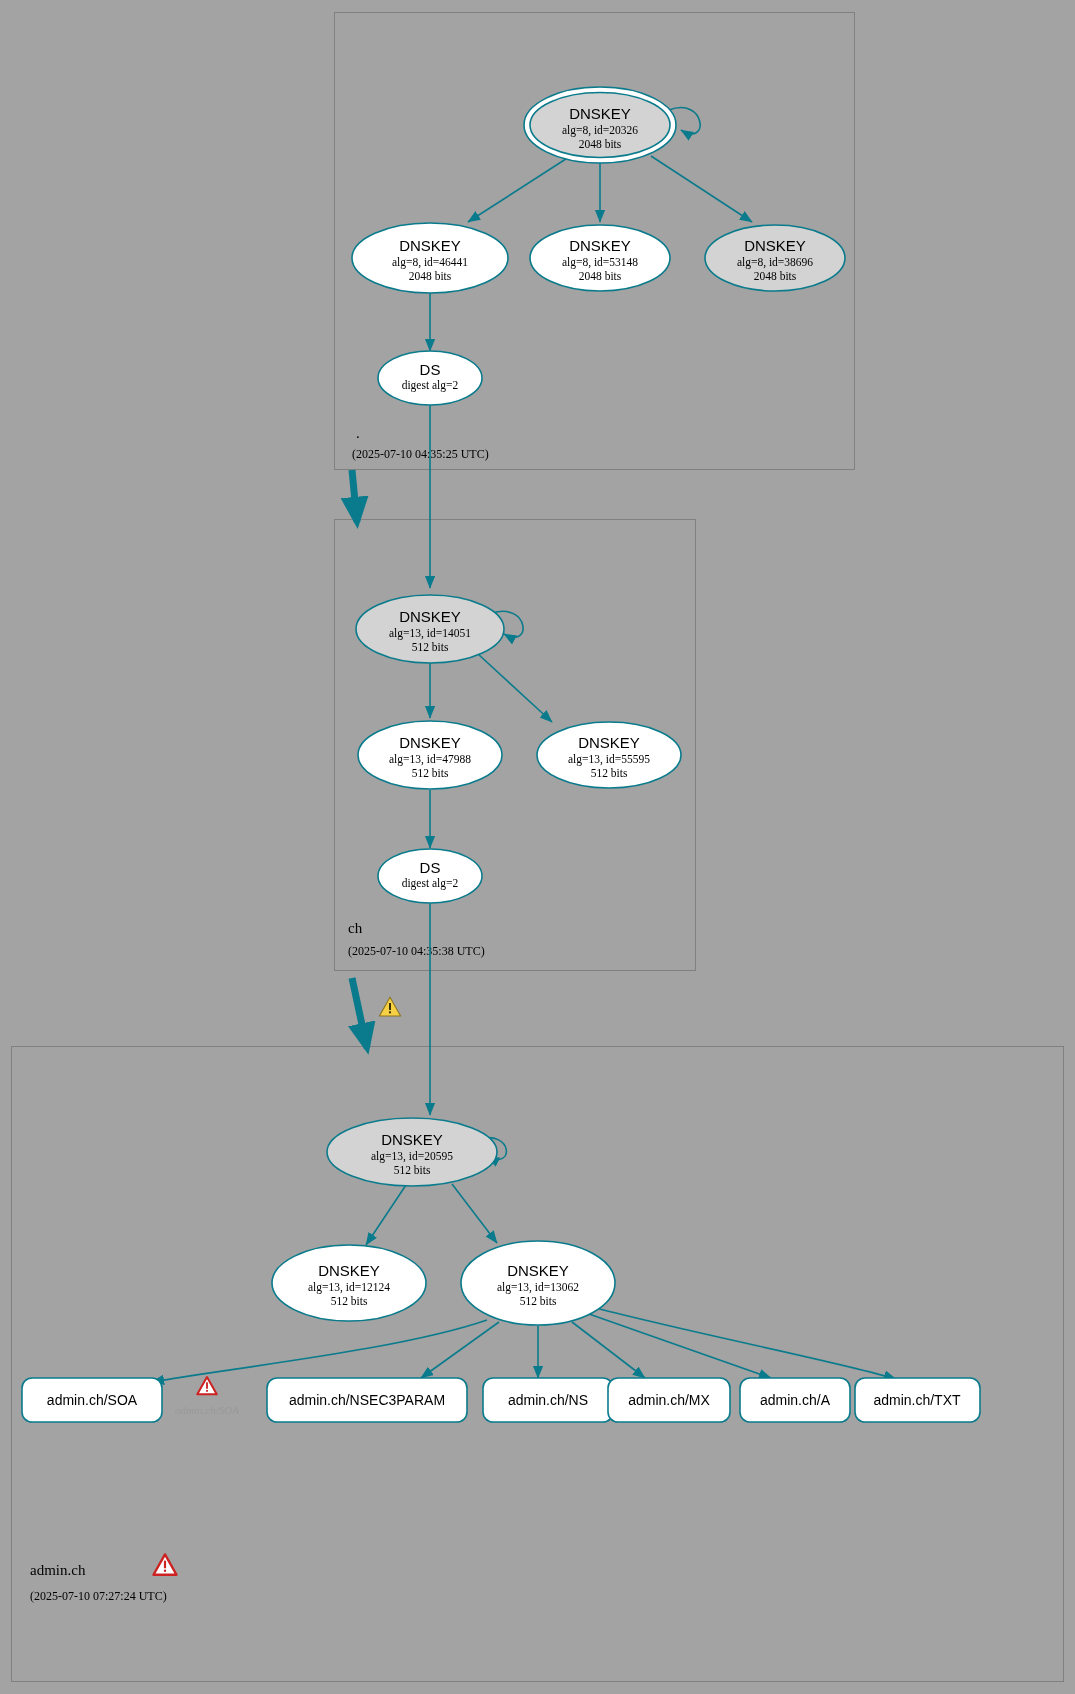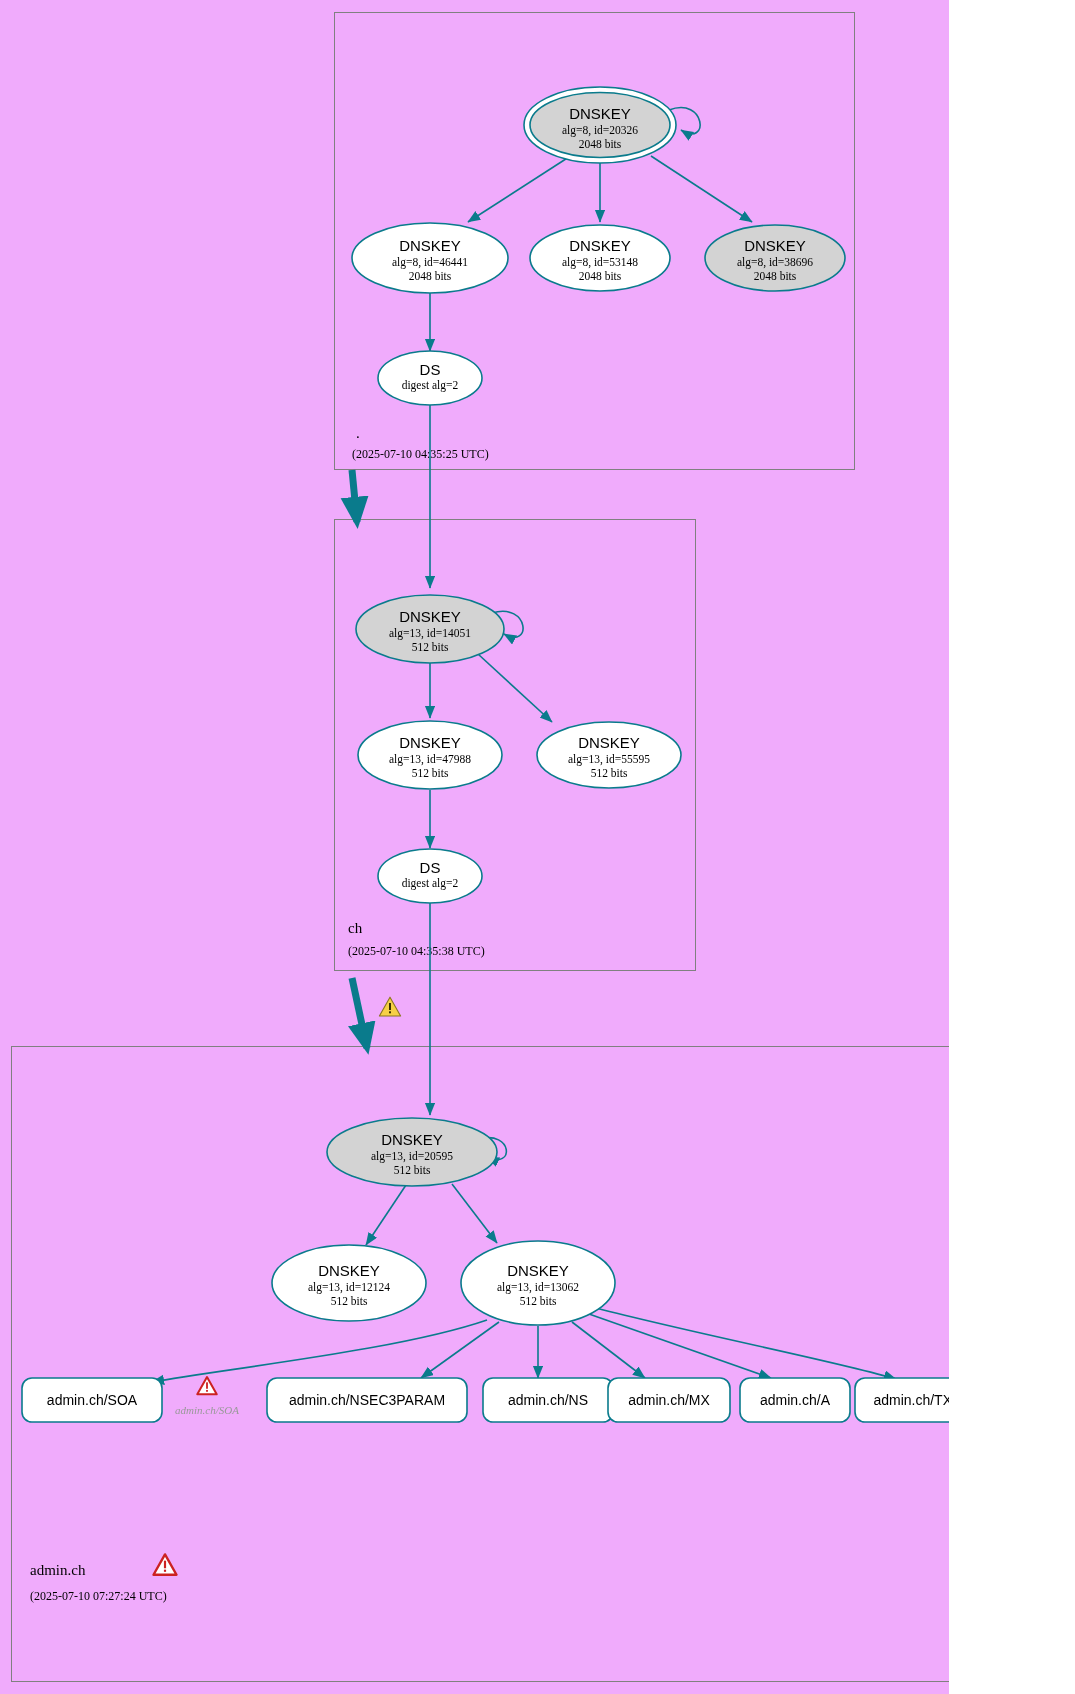--- a/index.html
+++ b/index.html
@@ -7,23 +7,23 @@
     margin: 0;
     padding: 0;
     background: #ffffff;
   }
   body {
     font-family: "Liberation Sans", sans-serif;
     color: #000000;
   }
   #canvas {
     position: relative;
-    width: 949px;
+    width: 1075px;
     height: 1694px;
-    background: #f0abfc;
+    background: #a3a3a3;
     overflow: hidden;
   }
   svg.layer {
     position: absolute;
     left: 0;
     top: 0;
     width: 1075px;
     height: 1694px;
     overflow: visible;
   }

